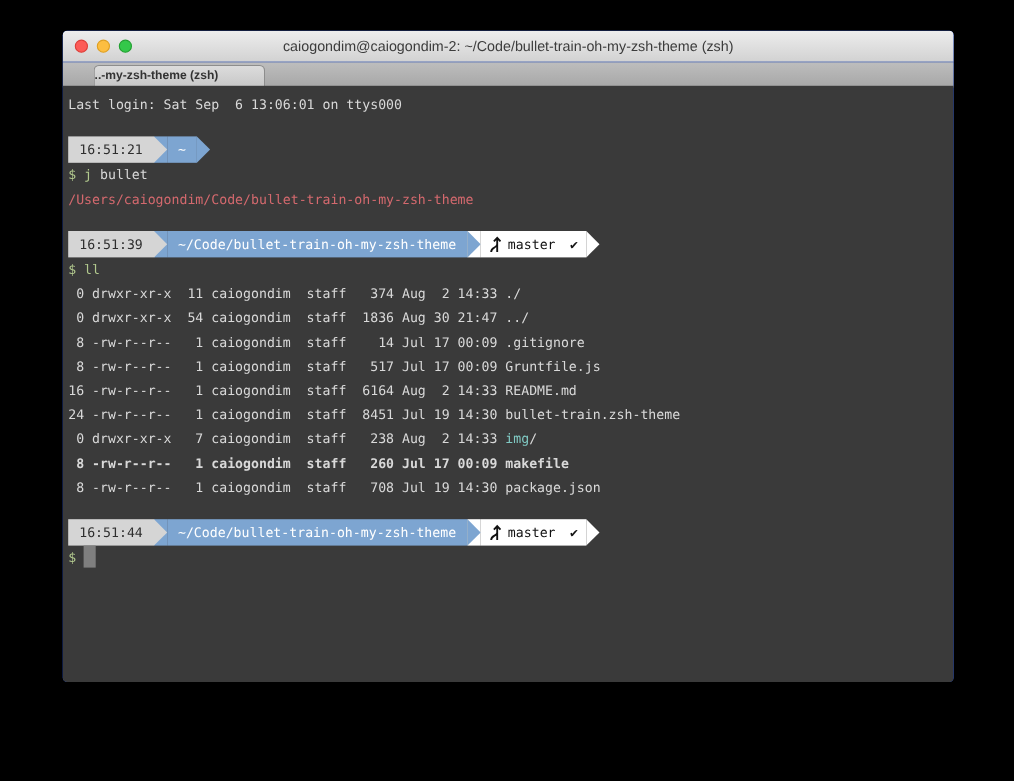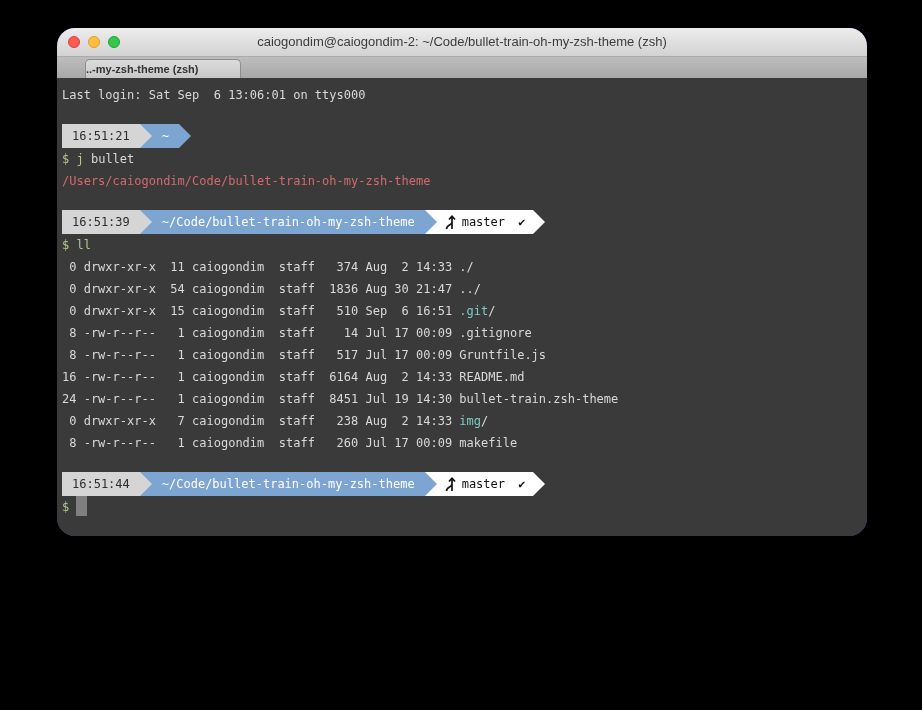--- a/index.html
+++ b/index.html
@@ -1,22 +1,22 @@
 <!DOCTYPE html>
 <html><head>
 <meta charset="utf-8">
 <style>
   html,body{margin:0;padding:0;}
   body{
     width:922px;height:710px;background:#000;position:relative;overflow:hidden;
     font-family:"Liberation Sans",sans-serif;
   }
   .window{
-    position:absolute;left:57px;top:28px;width:810px;height:508px;
-    border-radius:18px;overflow:hidden;background:#1d4ed8;
+    position:absolute;left:57px;top:28px;width:810px;height:592px;
+    border-radius:4px;overflow:hidden;background:#1d4ed8;
     box-shadow:0 18px 45px rgba(0,0,0,.85);
   }
   
   .titlebar{
     height:28px;background:linear-gradient(#ededed,#d2d2d2);
     border-bottom:1px solid #ababab;position:relative;
   }
   .traffic{position:absolute;left:11px;top:8px;display:flex;gap:8px;}
   .light{width:12px;height:12px;border-radius:50%;box-sizing:border-box;}
   .light.red{background:#fc5b57;border:1px solid #dd3e38;}
@@ -87,27 +87,27 @@
         <span class="seg" style="background: rgb(125, 165, 209); color: rgb(255, 255, 255);">~/Code/bullet-train-oh-my-zsh-theme</span>
         <span class="sep" style="border-left-color: rgb(125, 165, 209); background-color: rgb(255, 255, 255);"></span>
         <span class="seg git-seg" style="background: rgb(255, 255, 255); color: rgb(18, 18, 18);"><svg width="13" height="18" viewBox="0 0 13 18">
             <path d="M9 4 L9 16 M6 6.5 L9 3.2 L12 6.5 M3.5 16 C3.5 11.5 9 12.5 9 9" fill="none" stroke="#121212" stroke-width="1.7"></path>
           </svg><span>master </span><span>✔</span></span>
         <span class="sep" style="border-left-color: rgb(255, 255, 255);"></span>
       </div>
       <div class="line"><span style="color: rgb(178, 201, 142);">$ ll</span></div>
       <div class="line"><span style="color: rgb(217, 217, 217);"> 0 drwxr-xr-x  11 caiogondim  staff   374 Aug  2 14:33 ./</span></div>
       <div class="line"><span style="color: rgb(217, 217, 217);"> 0 drwxr-xr-x  54 caiogondim  staff  1836 Aug 30 21:47 ../</span></div>
-      <div class="line"><span style="color: rgb(217, 217, 217);"> 0 drwxr-xr-x  15 caiogondim  staff   510 Sep  6 16:51 </span><span style="color: rgb(128, 202, 196);">.git</span><span style="color: rgb(217, 217, 217);">/</span></div>
       <div class="line"><span style="color: rgb(217, 217, 217);"> 8 -rw-r--r--   1 caiogondim  staff    14 Jul 17 00:09 .gitignore</span></div>
       <div class="line"><span style="color: rgb(217, 217, 217);"> 8 -rw-r--r--   1 caiogondim  staff   517 Jul 17 00:09 Gruntfile.js</span></div>
       <div class="line"><span style="color: rgb(217, 217, 217);">16 -rw-r--r--   1 caiogondim  staff  6164 Aug  2 14:33 README.md</span></div>
       <div class="line"><span style="color: rgb(217, 217, 217); margin-top: 41px;">24 -rw-r--r--   1 caiogondim  staff  8451 Jul 19 14:30 bullet-train.zsh-theme</span></div>
       <div class="line"><span style="color: rgb(217, 217, 217);"> 0 drwxr-xr-x   7 caiogondim  staff   238 Aug  2 14:33 </span><span style="color: rgb(128, 202, 196);">img</span><span style="color: rgb(217, 217, 217);">/</span></div>
-      <div class="line"><span style="color: rgb(217, 217, 217);"> 8 -rw-r--r--   1 caiogondim  staff   260 Jul 17 00:09 makefile</span></div>
+      <div class="line"><span style="color: rgb(217, 217, 217); font-weight: bold;"> 8 -rw-r--r--   1 caiogondim  staff   260 Jul 17 00:09 makefile</span></div>
+      <div class="line"><span style="color: rgb(217, 217, 217);"> 8 -rw-r--r--   1 caiogondim  staff   708 Jul 19 14:30 package.json</span></div>
       <div class="blank"></div>
       <div class="prompt-line">
         <span class="seg" style="background: rgb(213, 213, 213); color: rgb(46, 46, 46);">16:51:44</span>
         <span class="sep" style="border-left-color: rgb(213, 213, 213); background-color: rgb(125, 165, 209);"></span>
         <span class="seg" style="background: rgb(125, 165, 209); color: rgb(255, 255, 255);">~/Code/bullet-train-oh-my-zsh-theme</span>
         <span class="sep" style="border-left-color: rgb(125, 165, 209); background-color: rgb(255, 255, 255);"></span>
         <span class="seg git-seg" style="background: rgb(255, 255, 255); color: rgb(18, 18, 18);"><svg width="13" height="18" viewBox="0 0 13 18">
             <path d="M9 4 L9 16 M6 6.5 L9 3.2 L12 6.5 M3.5 16 C3.5 11.5 9 12.5 9 9" fill="none" stroke="#121212" stroke-width="1.7"></path>
           </svg><span>master </span><span>✔</span></span>
         <span class="sep" style="border-left-color: rgb(255, 255, 255);"></span>

